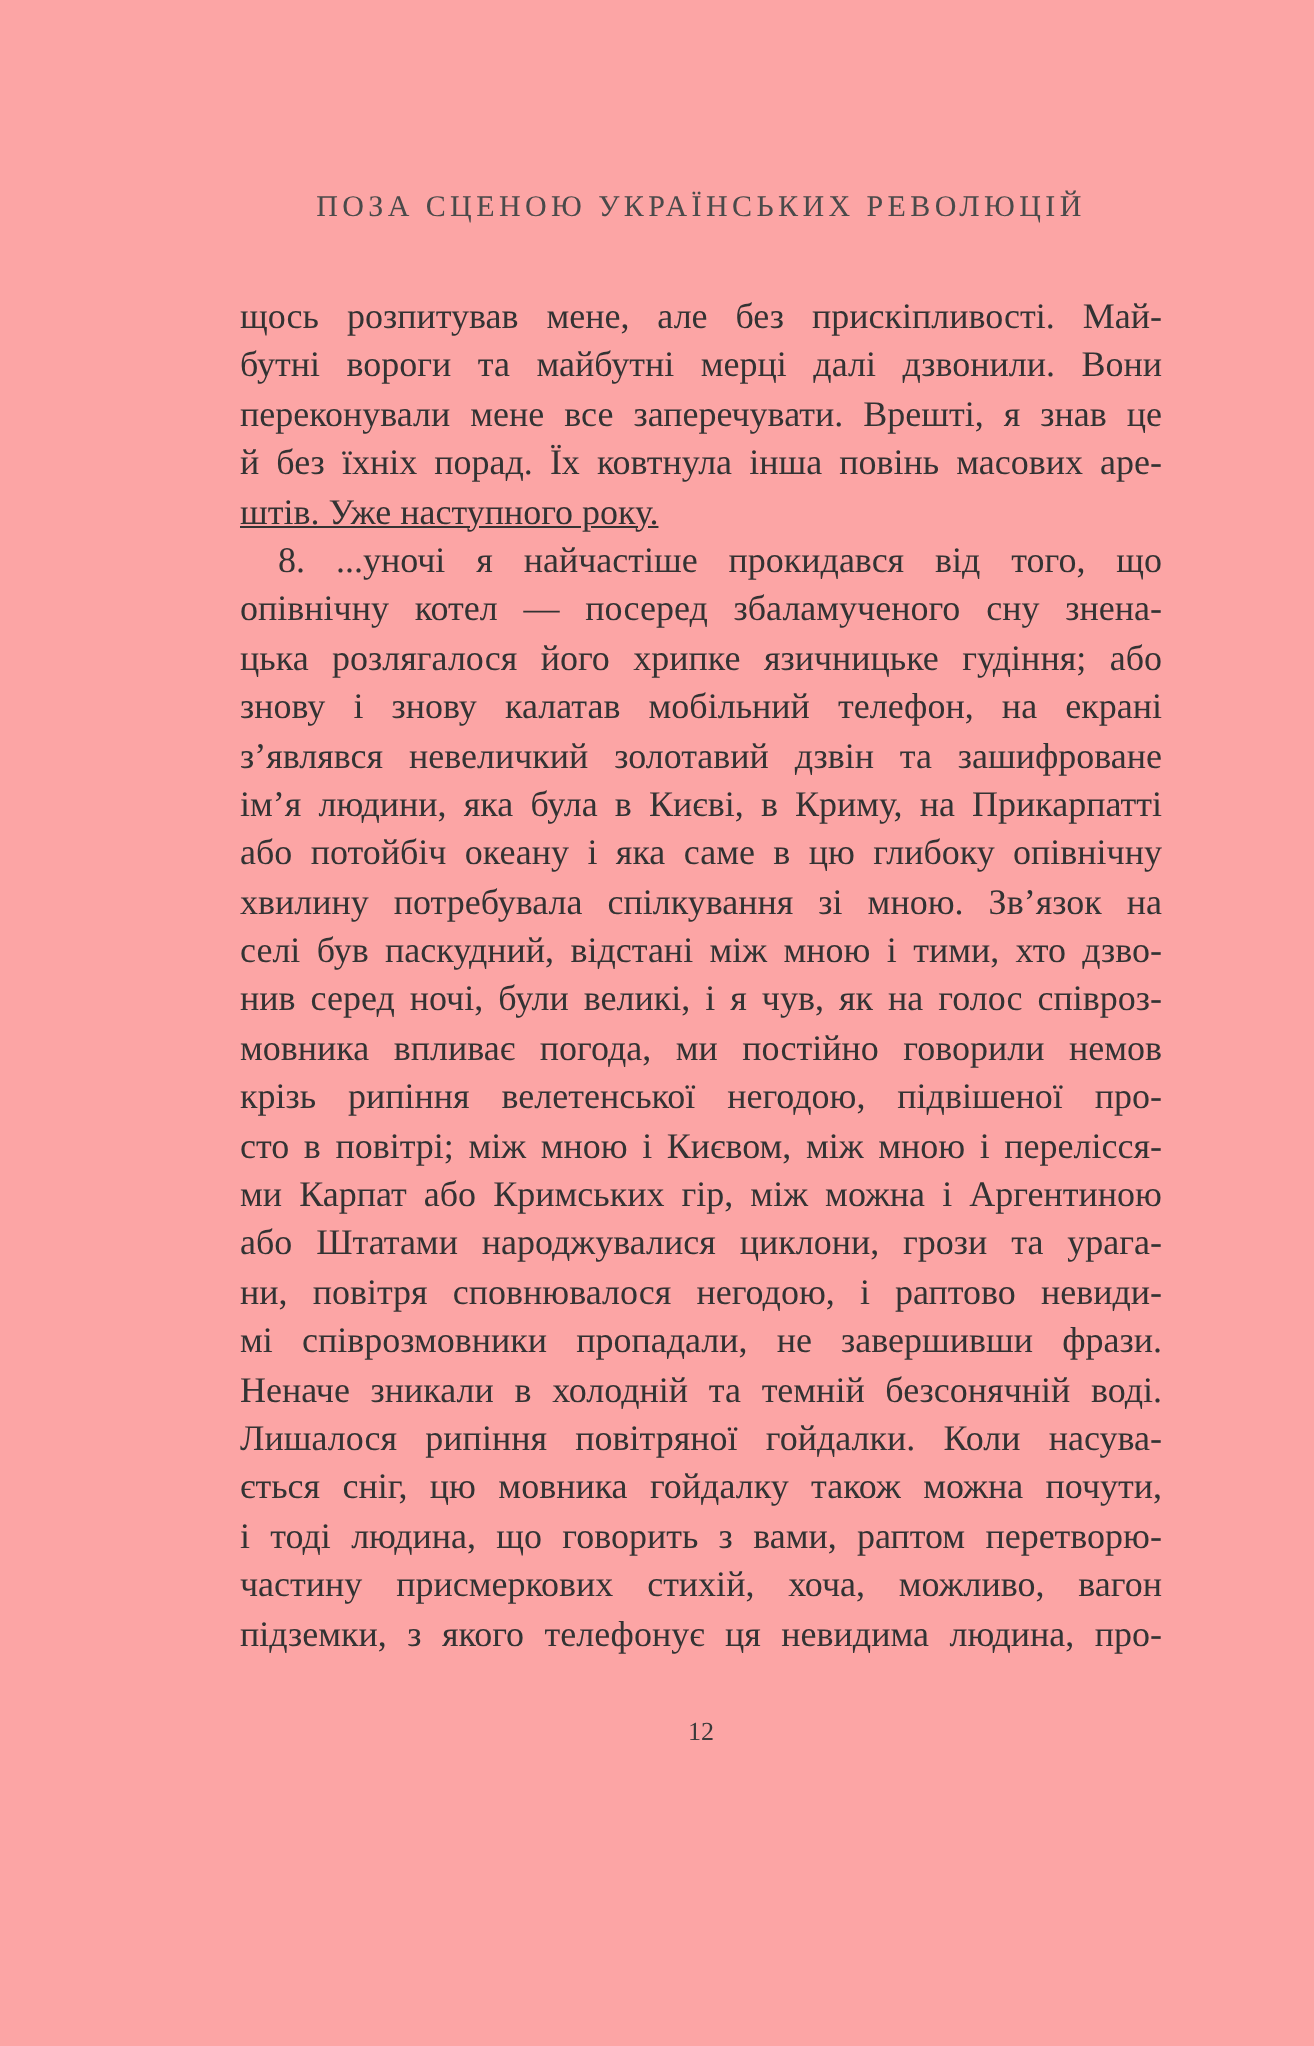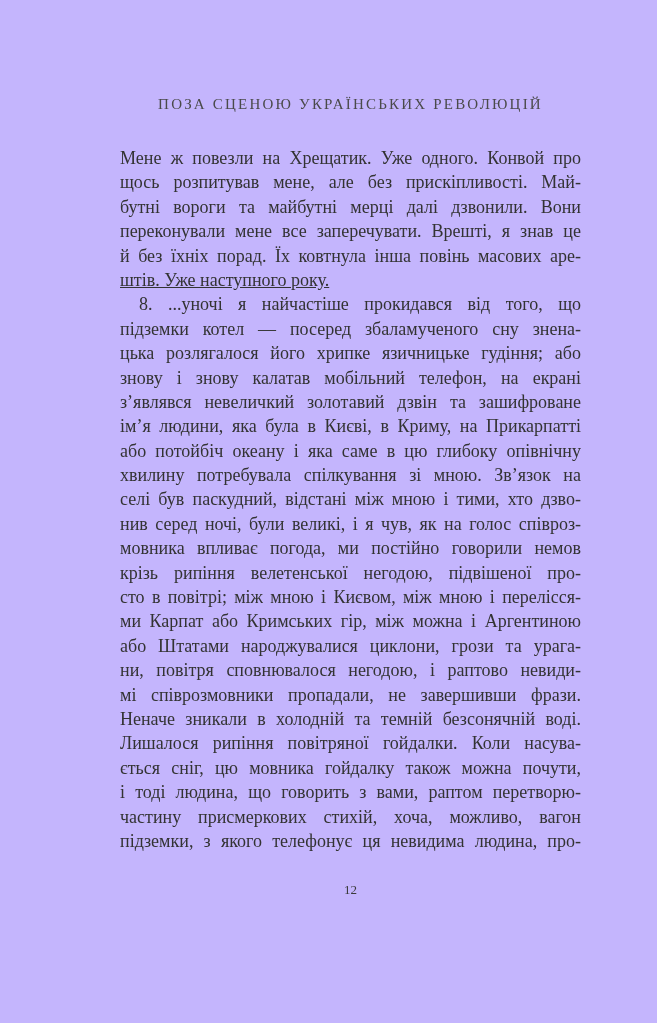--- a/index.html
+++ b/index.html
@@ -4,21 +4,21 @@
 <style>
   html, body {
     margin: 0;
     padding: 0;
     background: #ffffff;
   }
   .page {
     position: relative;
     width: 657px;
     height: 1023px;
-    background: #c4b5fd;
+    background: #fca5a5;
     font-family: "Liberation Serif", "DejaVu Serif", serif;
     overflow: hidden;
   }
   .text-col {
     margin-left: 120px;
     width: 461px;
   }
   .running-header {
     padding-top: 95px;
     text-align: center;
@@ -58,28 +58,27 @@
     line-height: 20px;
   }
 </style>
 </head>
 <body>
 
 <div class="page">
   <div class="text-col">
     <div class="running-header">ПОЗА СЦЕНОЮ УКРАЇНСЬКИХ РЕВОЛЮЦІЙ</div>
     <div class="body-text" id="body-text">
-        <div class="line">Мене ж повезли на Хрещатик. Уже одного. Конвой про</div>
         <div class="line">щось розпитував мене, але без прискіпливості. Май-</div>
         <div class="line">бутні вороги та майбутні мерці далі дзвонили. Вони</div>
         <div class="line">переконували мене все заперечувати. Врешті, я знав це</div>
         <div class="line">й без їхніх порад. Їх ковтнула інша повінь масових аре-</div>
         <div class="line no-justify">штів. Уже наступного року.</div>
         <div class="line indent">8. ...уночі я найчастіше прокидався від того, що</div>
-        <div class="line">підземки котел — посеред збаламученого сну знена-</div>
+        <div class="line">опівнічну котел — посеред збаламученого сну знена-</div>
         <div class="line">цька розлягалося його хрипке язичницьке гудіння; або</div>
         <div class="line">знову і знову калатав мобільний телефон, на екрані</div>
         <div class="line">з’являвся невеличкий золотавий дзвін та зашифроване</div>
         <div class="line">ім’я людини, яка була в Києві, в Криму, на Прикарпатті</div>
         <div class="line">або потойбіч океану і яка саме в цю глибоку опівнічну</div>
         <div class="line">хвилину потребувала спілкування зі мною. Зв’язок на</div>
         <div class="line">селі був паскудний, відстані між мною і тими, хто дзво-</div>
         <div class="line">нив серед ночі, були великі, і я чув, як на голос співроз-</div>
         <div class="line">мовника впливає погода, ми постійно говорили немов</div>
         <div class="line">крізь рипіння велетенської негодою, підвішеної про-</div>

